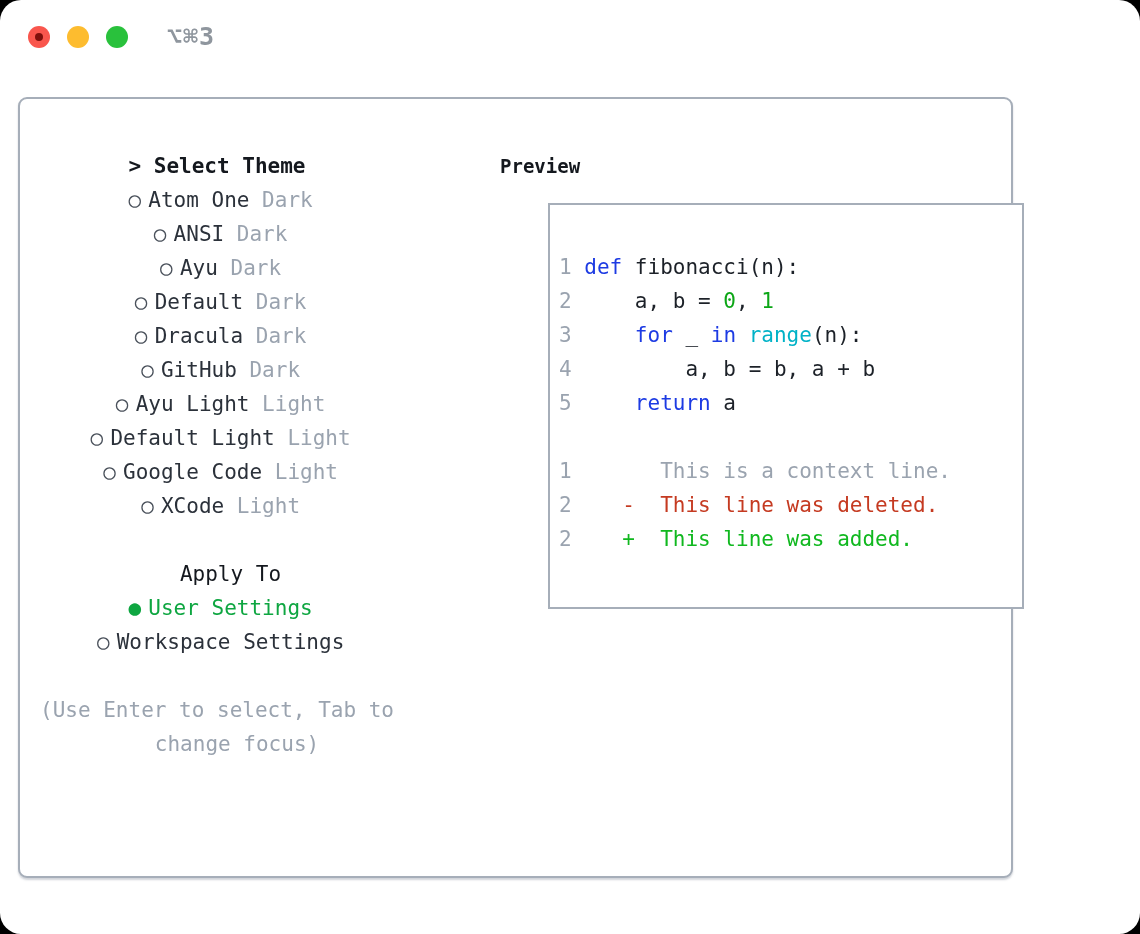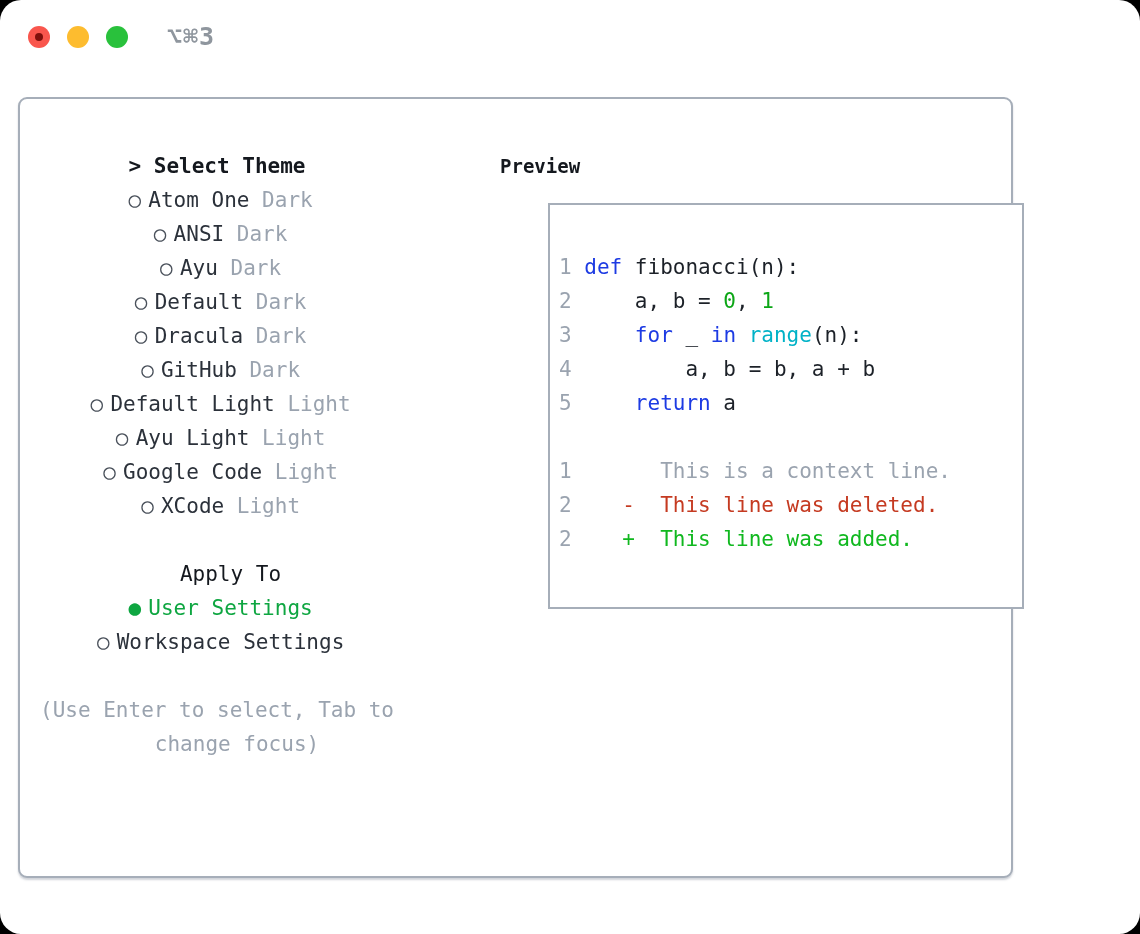--- a/index.html
+++ b/index.html
@@ -74,22 +74,22 @@
     <div class="left-col">
       <div class="row picker-header"><span>&gt; </span><span>Select Theme</span></div>
 
       <div>
           <div class="row item"><span class="bullet">○</span><span class="label">Atom One</span><span class="tag" style="color: rgb(154, 163, 175);"> Dark</span></div>
           <div class="row item"><span class="bullet">○</span><span class="label">ANSI</span><span class="tag" style="color: rgb(154, 163, 175);"> Dark</span></div>
           <div class="row item"><span class="bullet">○</span><span class="label">Ayu</span><span class="tag" style="color: rgb(154, 163, 175);"> Dark</span></div>
           <div class="row item"><span class="bullet">○</span><span class="label">Default</span><span class="tag" style="color: rgb(154, 163, 175);"> Dark</span></div>
           <div class="row item"><span class="bullet">○</span><span class="label">Dracula</span><span class="tag" style="color: rgb(154, 163, 175);"> Dark</span></div>
           <div class="row item"><span class="bullet">○</span><span class="label">GitHub</span><span class="tag" style="color: rgb(154, 163, 175);"> Dark</span></div>
+          <div class="row item"><span class="bullet">○</span><span class="label">Ayu Light</span><span class="tag" style="color: rgb(154, 163, 175);"> Light</span></div>
           <div class="row item"><span class="bullet">○</span><span class="label">Default Light</span><span class="tag" style="color: rgb(154, 163, 175);"> Light</span></div>
-          <div class="row item"><span class="bullet">○</span><span class="label">Ayu Light</span><span class="tag" style="color: rgb(154, 163, 175);"> Light</span></div>
           <div class="row item"><span class="bullet">○</span><span class="label">Google Code</span><span class="tag" style="color: rgb(154, 163, 175);"> Light</span></div>
           <div class="row item"><span class="bullet">○</span><span class="label">XCode</span><span class="tag" style="color: rgb(154, 163, 175);"> Light</span></div>
         </div>
 
       <div class="spacer"></div>
 
       <div class="row apply-header">Apply To</div>
       <div>
           <div class="row item selected"><span class="bullet" style="color: rgb(14, 166, 65);">●</span><span class="label" style="color: rgb(14, 166, 65);">User Settings</span></div>
           <div class="row item"><span class="bullet">○</span><span class="label">Workspace Settings</span></div>

